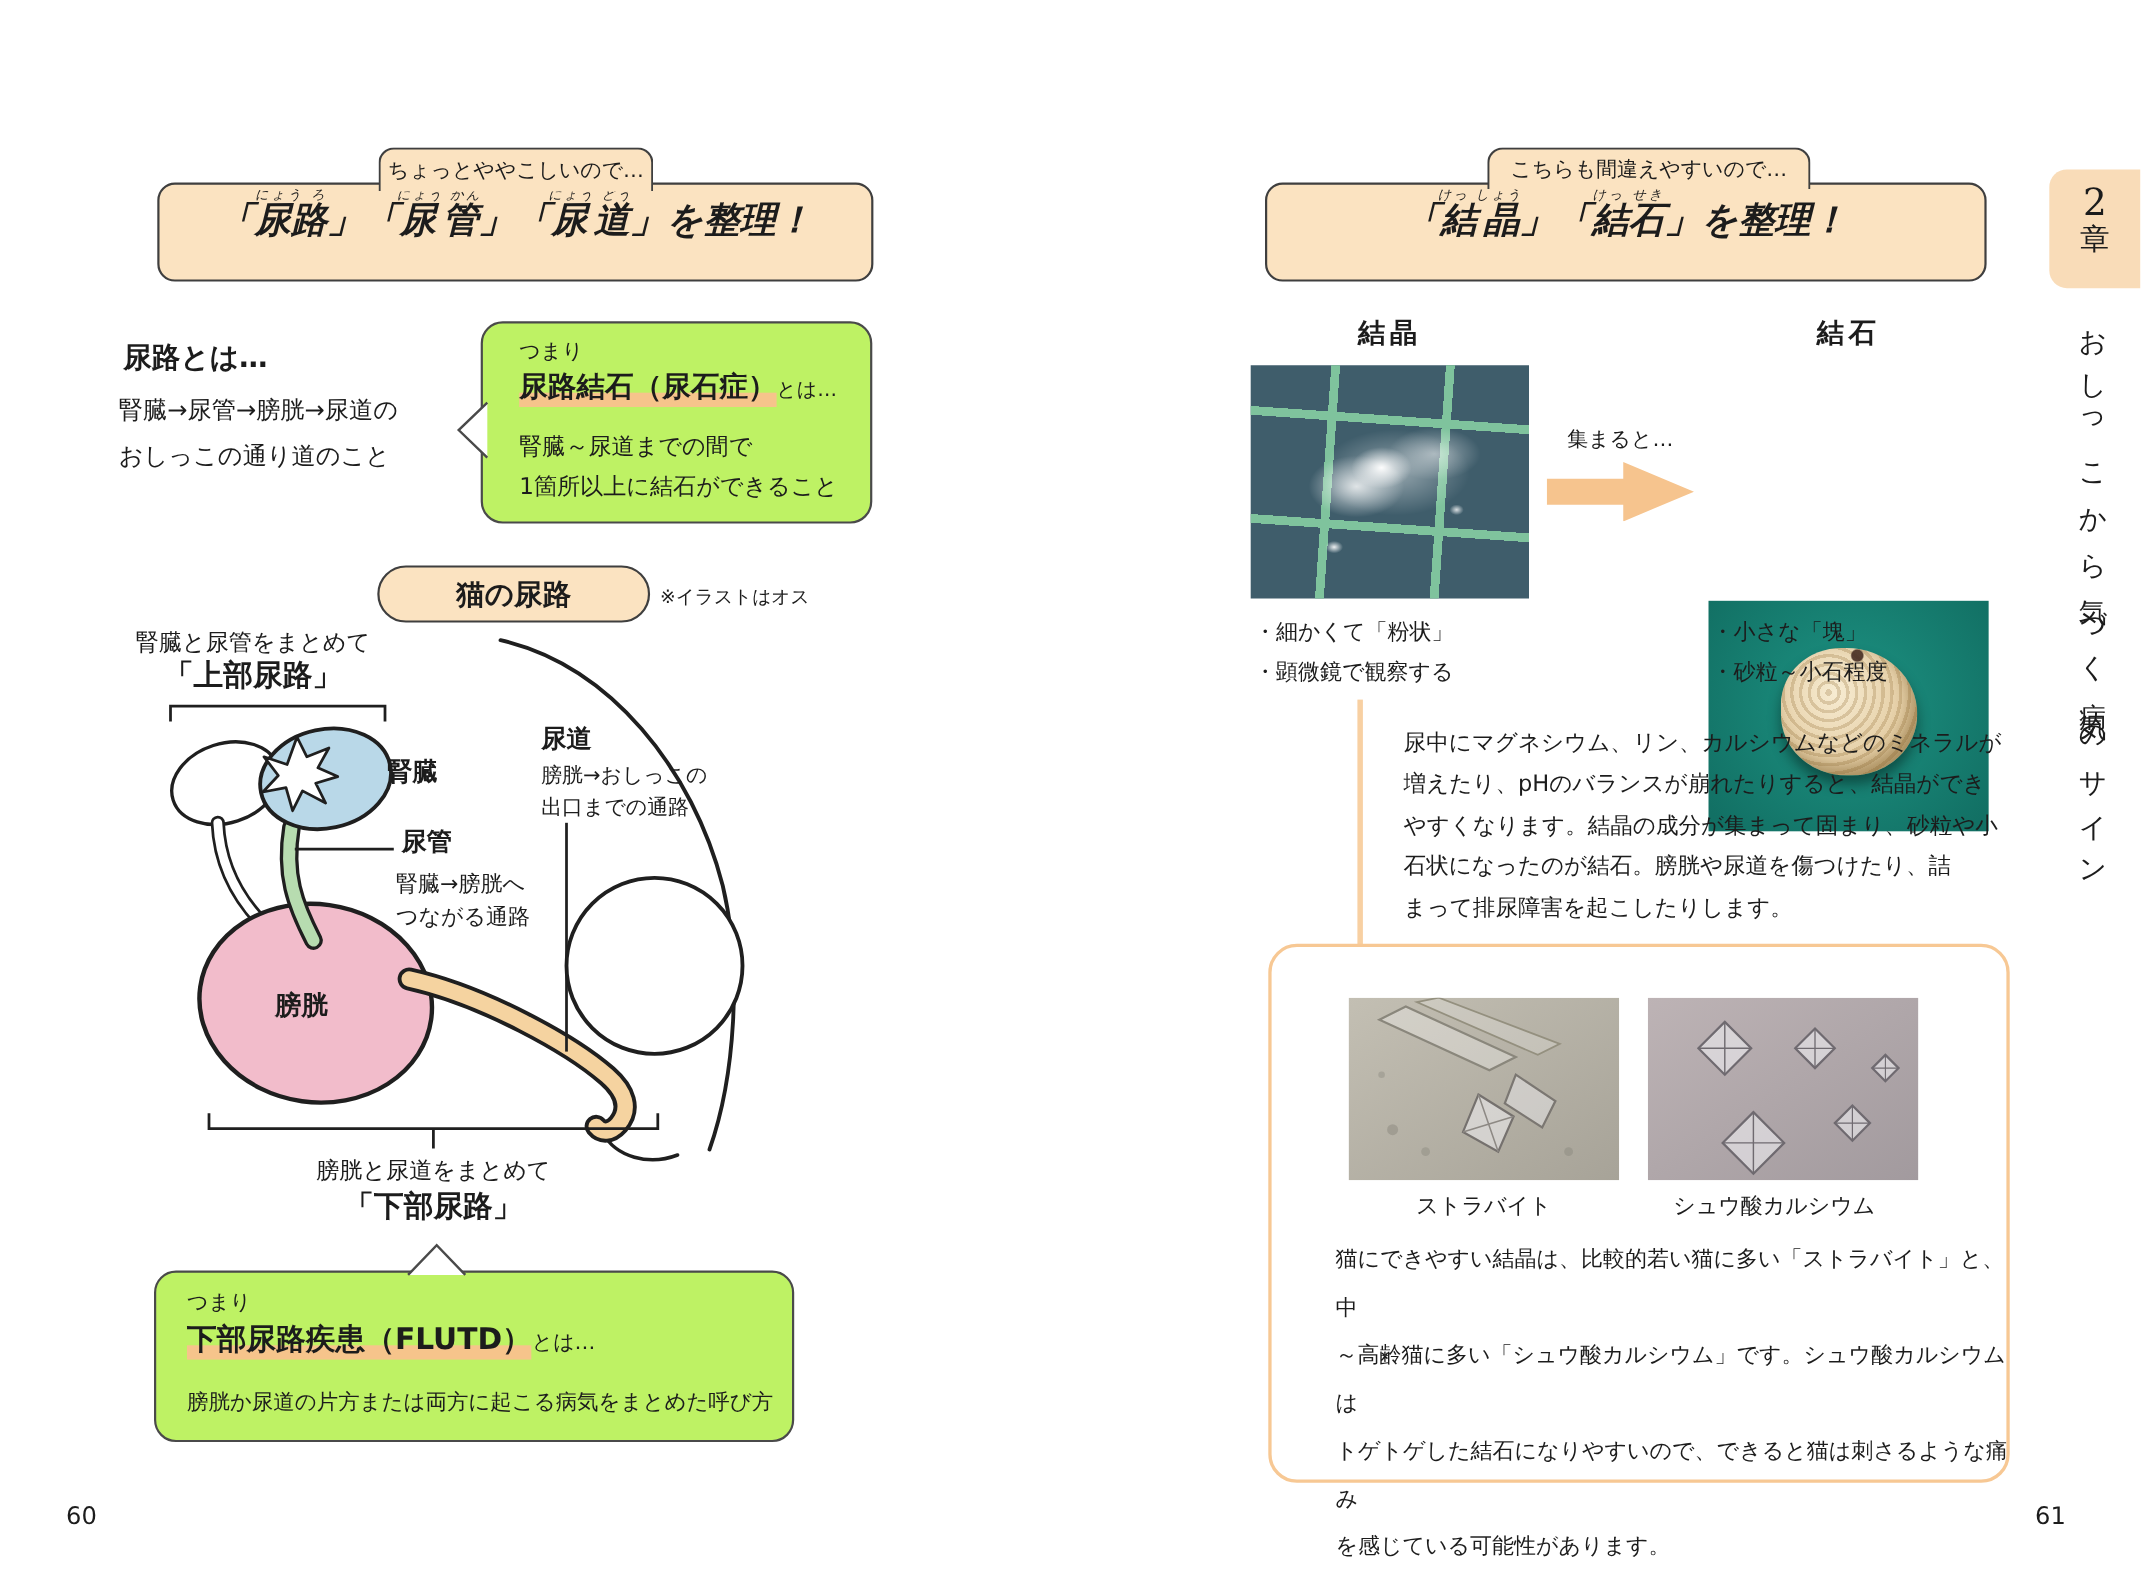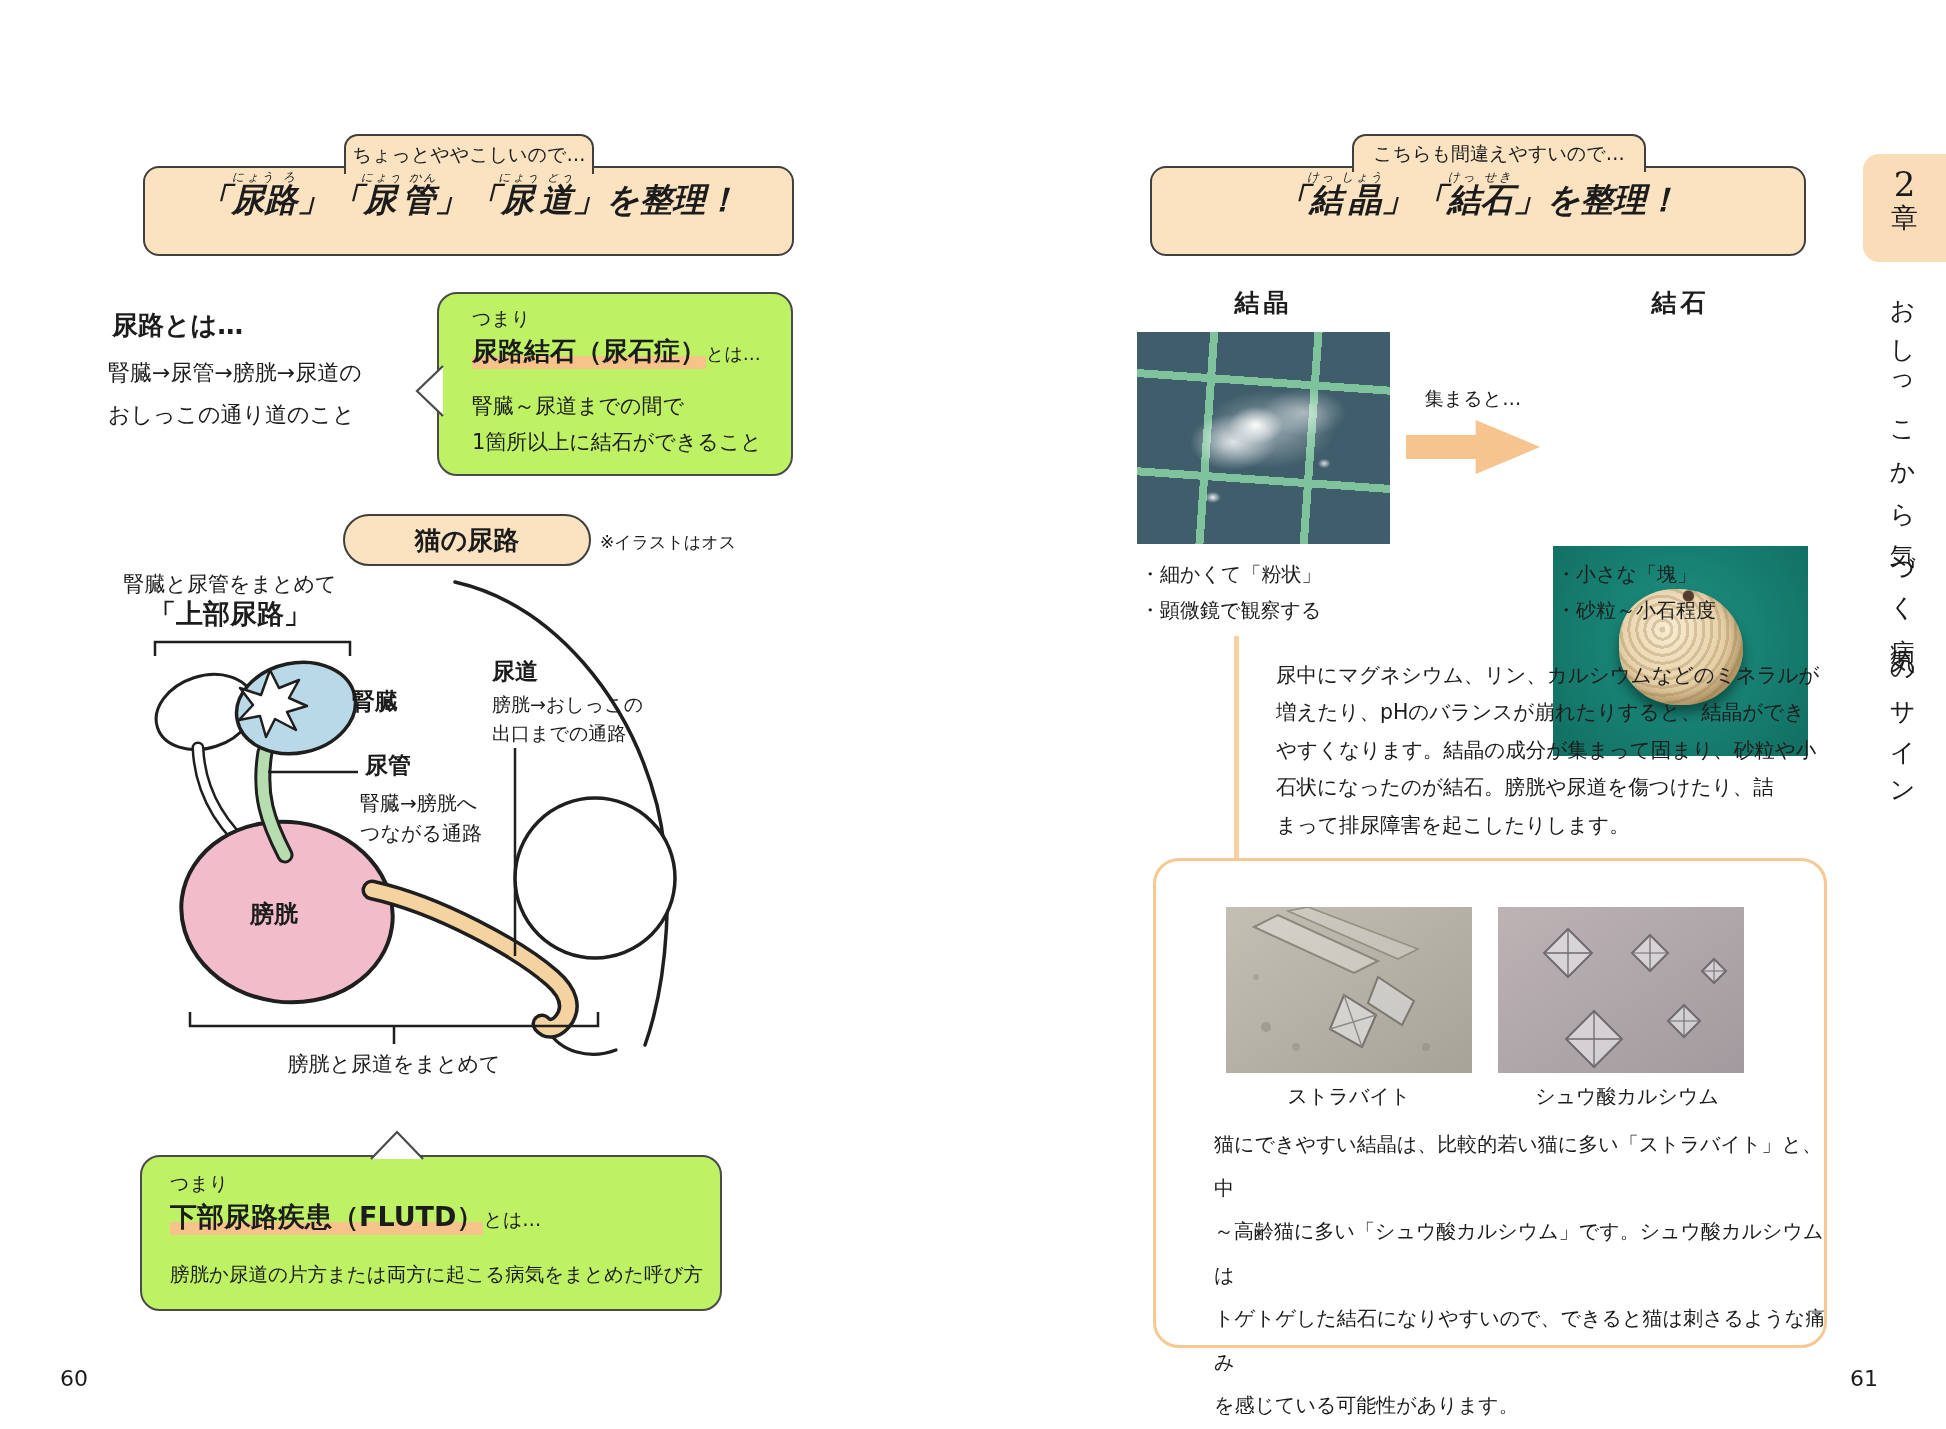--- a/index.html
+++ b/index.html
@@ -128,20 +128,21 @@
   <div class="abs lbl-b" style="left:352px;top:686px;font-size:23px;">腎臓</div>
   <div class="abs lbl-b" style="left:365px;top:750px;font-size:23px;">尿管</div>
   <div class="abs" style="left:360px;top:790px;font-size:20px;">腎臓→膀胱へ</div>
   <div class="abs" style="left:360px;top:820px;font-size:20px;">つながる通路</div>
   <div class="abs lbl-b" style="left:492px;top:656px;font-size:23px;">尿道</div>
   <div class="abs" style="left:492px;top:692px;font-size:19px;">膀胱→おしっこの</div>
   <div class="abs" style="left:492px;top:721px;font-size:19px;">出口までの通路</div>
   <div class="abs lbl-b" style="left:250px;top:898px;font-size:24px;">膀胱</div>
 
   <div class="abs center" style="left:194px;top:1050px;width:400px;font-size:21px;">膀胱と尿道をまとめて</div>
+  <div class="abs center" style="left:194px;top:1078px;width:400px;font-size:27px;font-weight:700;">「下部尿路」</div>
 
   <div class="abs bubble" style="left:140px;top:1155px;width:578px;height:152px;">
     <svg class="abs" style="left:226px;top:-29px;" width="58" height="32">
       <path d="M3,31 L29,4 L55,31" fill="#ffffff"></path>
       <path d="M3,31 L29,4 L55,31" fill="none" stroke="#4a4a4a" stroke-width="2.2"></path>
     </svg>
     <div class="abs lead" style="left:28px;top:14px;">つまり</div>
     <div class="abs" style="left:28px;top:42px;white-space:nowrap;">
       <span class="hl" style="font-size:27px;font-weight:700;">下部尿路疾患（FLUTD）</span><span style="font-size:19px;">とは…</span>
     </div>
@@ -230,21 +231,21 @@
           <path d="M152,28 L152,64 M134,46 L170,46" fill="none" stroke-width="1.2"></path>
         <path d="M96,104 L124,132 L96,160 L68,132 Z"></path>
           <path d="M96,104 L96,160 M68,132 L124,132" fill="none" stroke-width="1.3"></path>
         <path d="M186,98 L202,114 L186,130 L170,114 Z"></path>
           <path d="M186,98 L186,130 M170,114 L202,114" fill="none" stroke-width="1.1"></path>
         <path d="M216,52 L228,64 L216,76 L204,64 Z"></path>
           <path d="M216,52 L216,76 M204,64 L228,64" fill="none" stroke-width="1"></path>
       </g>
     </svg>
     <div class="abs center cap" style="left:70px;top:222px;width:246px;">ストラバイト</div>
-    <div class="abs center cap" style="left:348px;top:222px;width:246px;">シュウ酸カルシウム</div>
+    <div class="abs center cap" style="left:334px;top:222px;width:246px;">シュウ酸カルシウム</div>
     <div class="abs para2" style="left:26px;top:262px;width:620px;margin-left:32px;">
       <p>猫にできやすい結晶は、比較的若い猫に多い「ストラバイト」と、中</p>
       <p>～高齢猫に多い「シュウ酸カルシウム」です。シュウ酸カルシウムは</p>
       <p>トゲトゲした結石になりやすいので、できると猫は刺さるような痛み</p>
       <p>を感じている可能性があります。</p>
     </div>
   </div>
 
   <div class="abs pgnum" style="left:1850px;top:1366px;">61</div>
 

